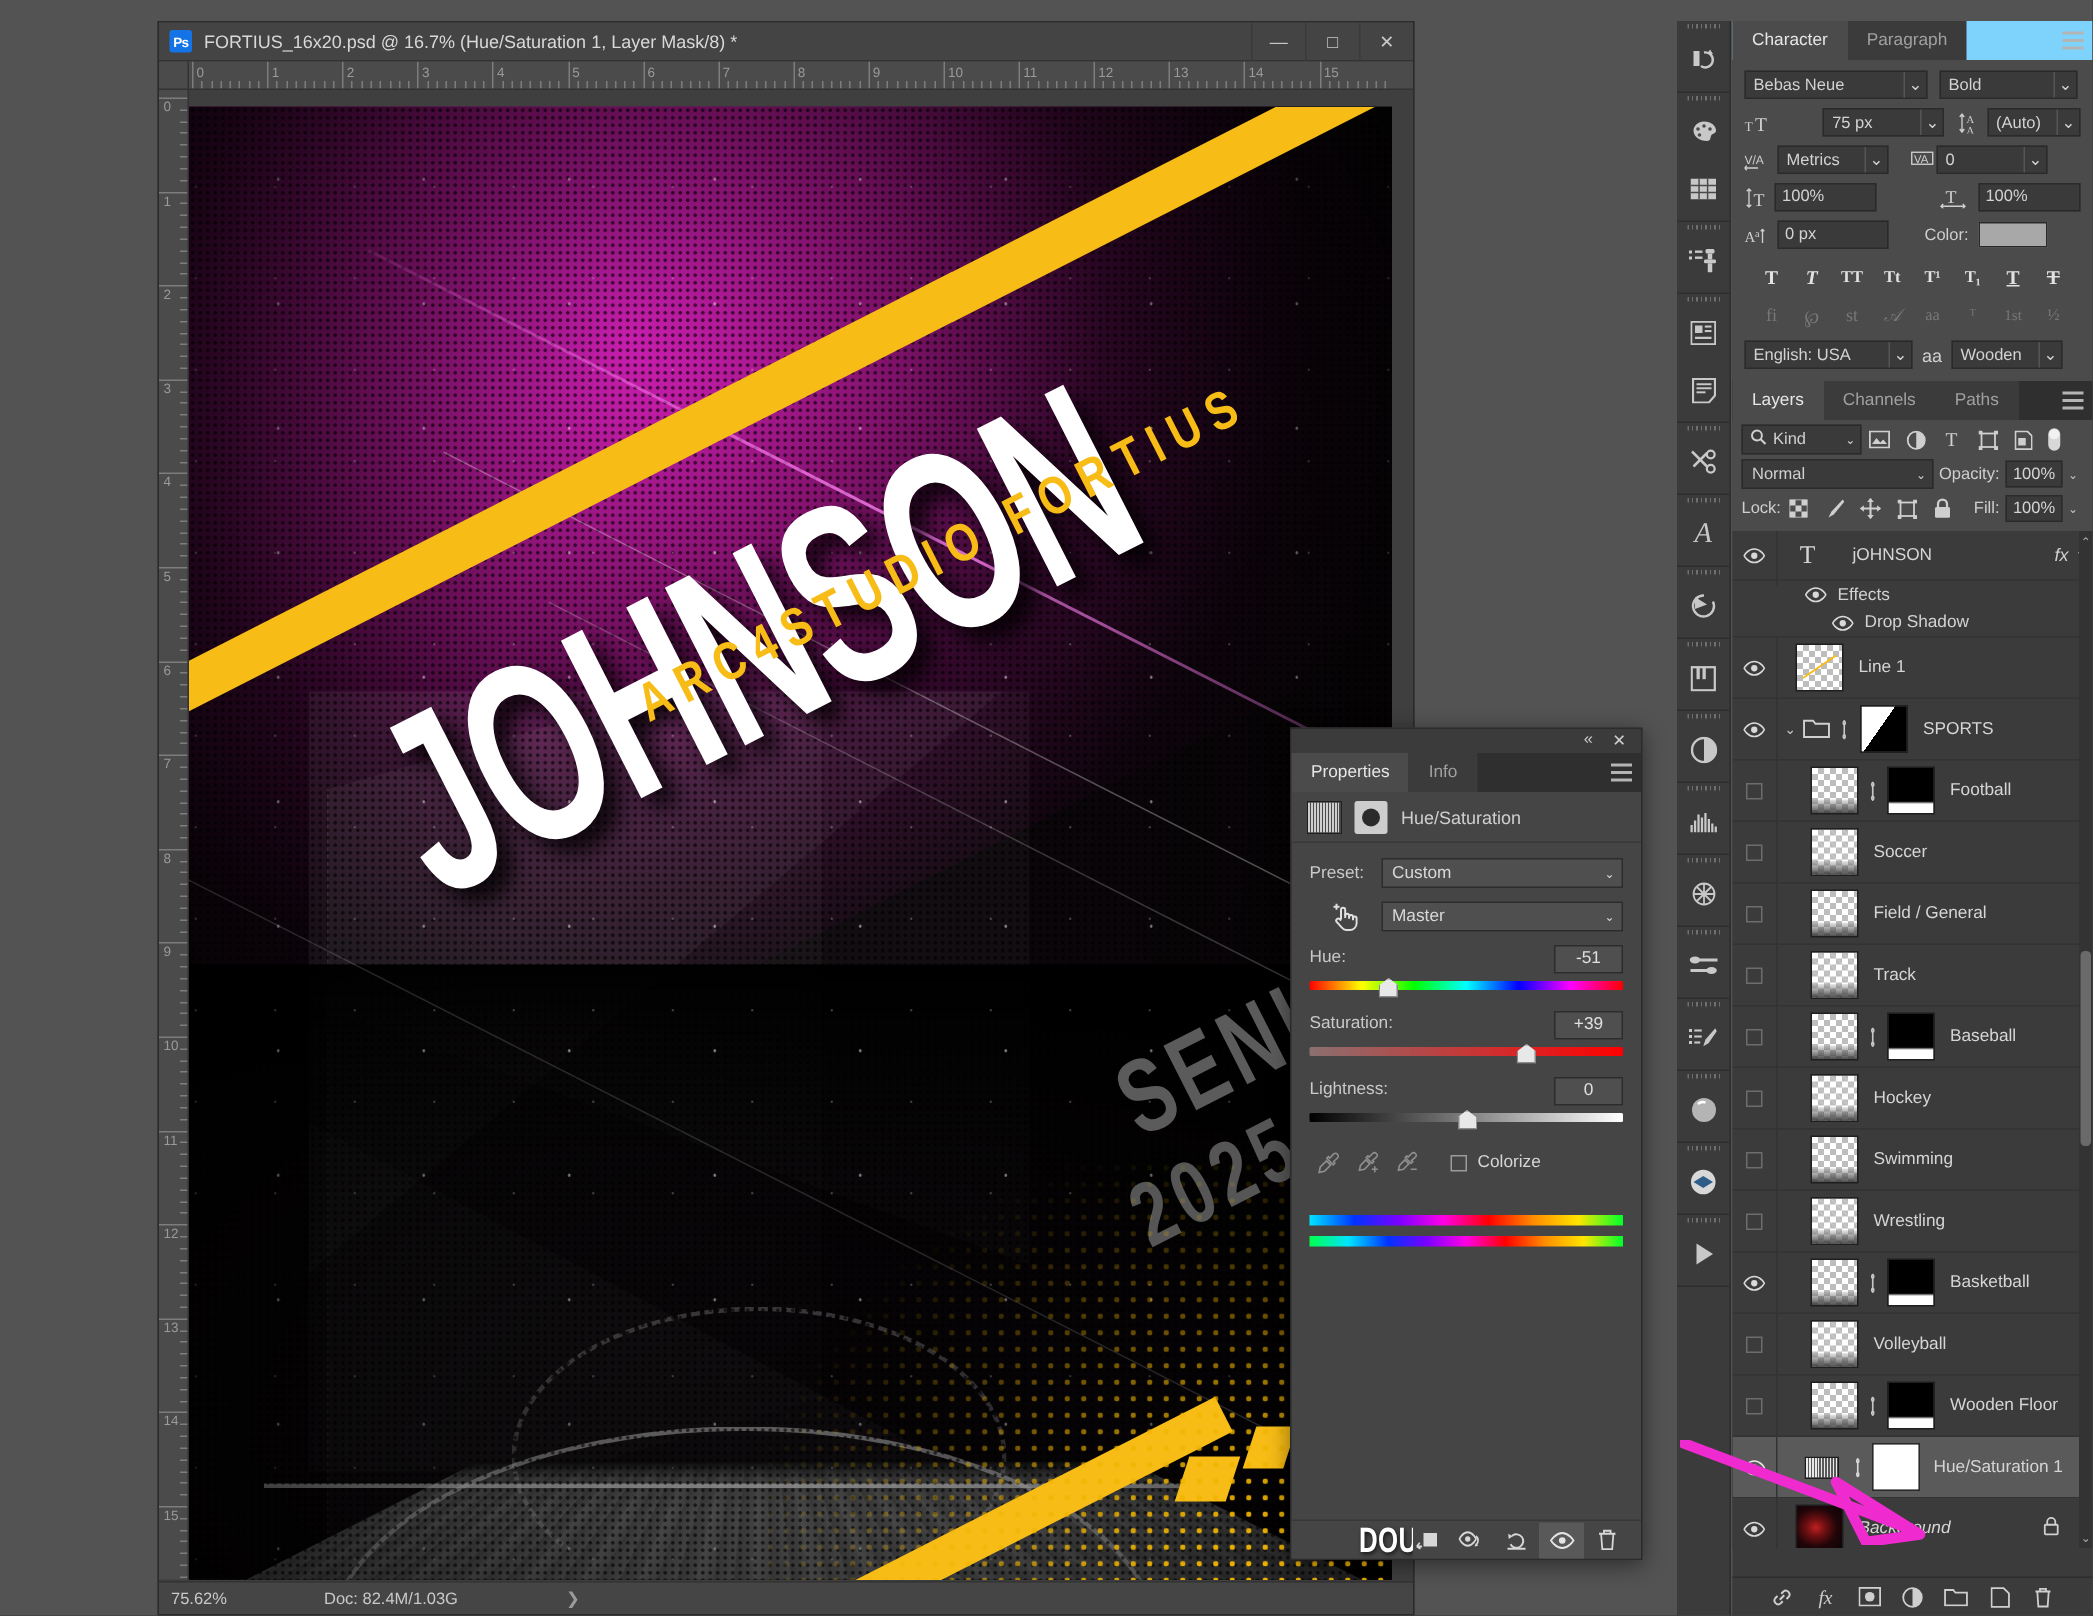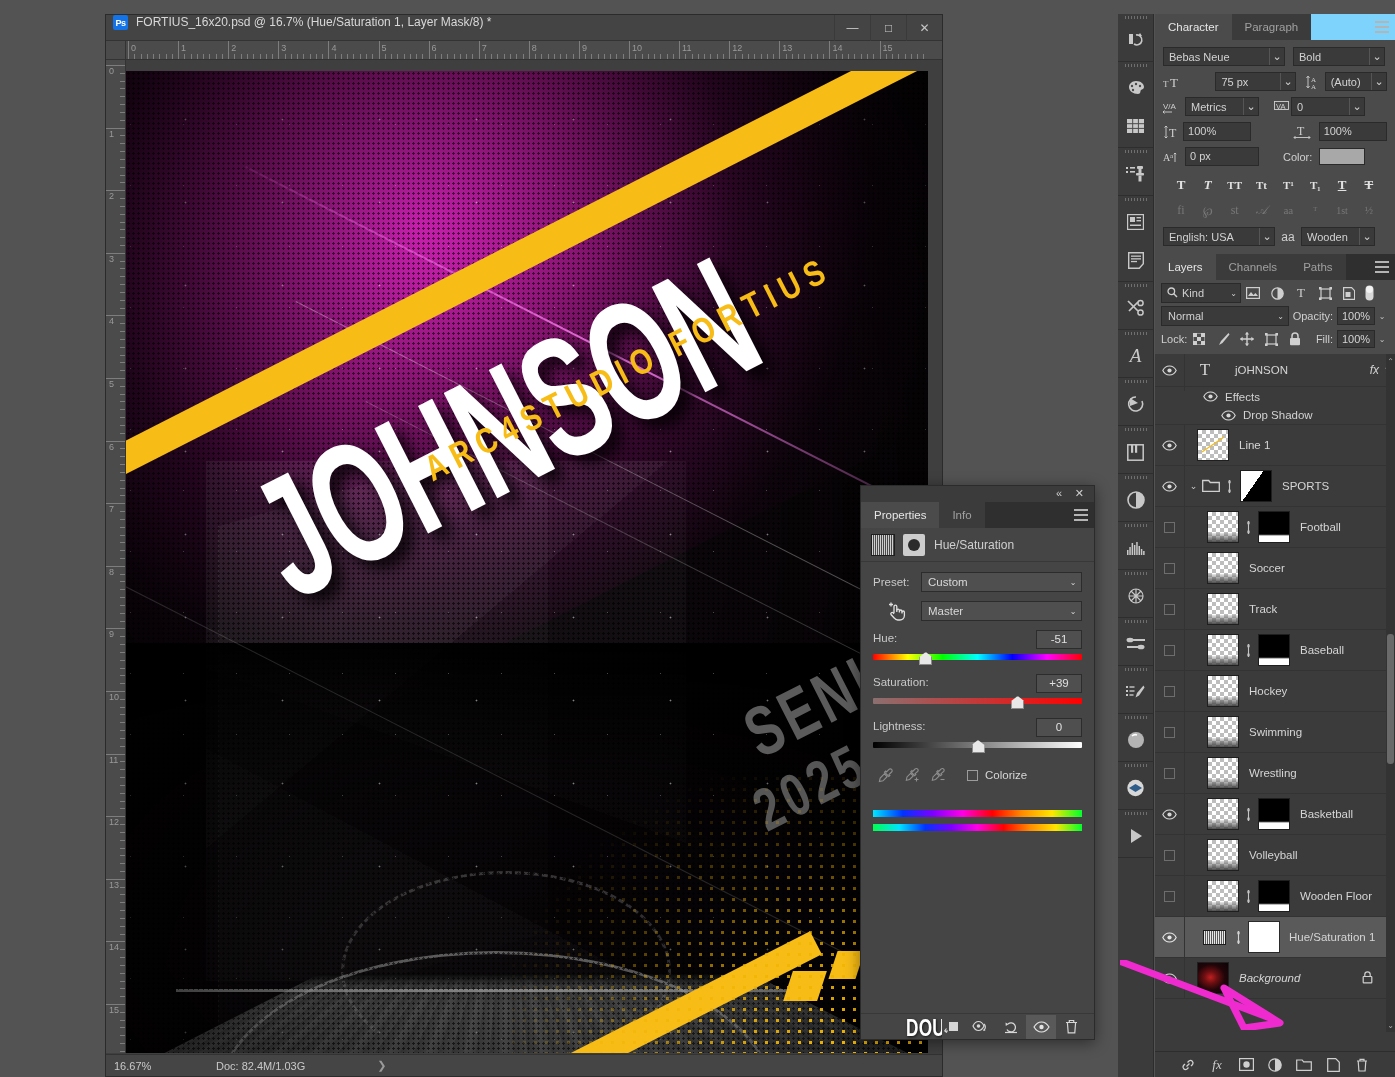--- a/index.html
+++ b/index.html
@@ -9,21 +9,21 @@
     font-family:"Liberation Sans", sans-serif;
     font-size:11px; color:#c3c3c3;
     -webkit-font-smoothing:antialiased;
   }
   #root { position:relative; width:1395px; height:1077px; background:#535353; }
 
   
   #doc-window { position:absolute; left:105px; top:14px; width:838px; height:1063px;
                 background:#3f3f3f; border:1px solid #2b2b2b; }
   #doc-titlebar { position:relative; height:26px; background:#444; border-bottom:1px solid #333;
-                  display:flex; align-items:flex-start; }
+                  display:flex; align-items:center; }
   #ps-badge { width:15px; height:15px; margin-left:7px; background:#1473e6;
               border-radius:2px; color:#fff; font-size:9px; font-weight:bold;
               display:flex; align-items:center; justify-content:center; letter-spacing:-0.5px;}
   #doc-title { margin-left:8px; font-size:12px; color:#d8d8d8; white-space:nowrap; }
   .winbtns { position:absolute; right:0; top:0; height:26px; display:flex; }
   .winbtn { width:36px; height:26px; display:flex; align-items:center; justify-content:center;
             color:#c8c8c8; font-size:12px; border-left:1px solid #3a3a3a; }
 
   
   #ruler-corner { position:absolute; left:0; top:26px; width:20px; height:19px;
@@ -616,21 +616,21 @@
         <div class="dash" style="left:742px; top:862px; width:22px; height:26px;"></div>
         <div class="dash" style="left:771px; top:847px; width:18px; height:24px;"></div>
 
         <div class="halftone-spray"></div>
       </div>
 
       <div id="annotation" style="left:780px; top:956px;">DOUBLE CLICK ON THE LAYER'S ICON</div>
     </div>
 
     <div id="statusbar">
-      <div id="zoom-val">16.67%</div>
+      <div id="zoom-val">75.62%</div>
       <div id="doc-size">Doc: 82.4M/1.03G</div>
       <div id="sb-arrow">❯</div>
     </div>
   </div>
 
   <svg id="arrow-svg" width="190" height="70" viewBox="0 0 190 70">
     <g>
       <path d="M2 2 L150 58" stroke="#ef2bd0" stroke-width="7" stroke-linecap="round" fill="none"></path>
       <path d="M104 28 L160 63 L124 68 Z" fill="none" stroke="#ef2bd0" stroke-width="7" stroke-linejoin="round"></path>
     </g>
@@ -1234,20 +1234,29 @@
       <div class="layer-row">
         <div class="eyecol">
             <div class="ebox"></div>
           </div>
         <div class="thumb" style="margin-left:22px;">
             <div class="content"></div>
           </div>
         <div class="lname">Soccer</div>
       </div>
 
+      <div class="layer-row">
+        <div class="eyecol">
+            <div class="ebox"></div>
+          </div>
+        <div class="thumb" style="margin-left:22px;">
+            <div class="content"></div>
+          </div>
+        <div class="lname">Field / General</div>
+      </div>
 
       <div class="layer-row">
         <div class="eyecol">
             <div class="ebox"></div>
           </div>
         <div class="thumb" style="margin-left:22px;">
             <div class="content"></div>
           </div>
         <div class="lname">Track</div>
       </div>

